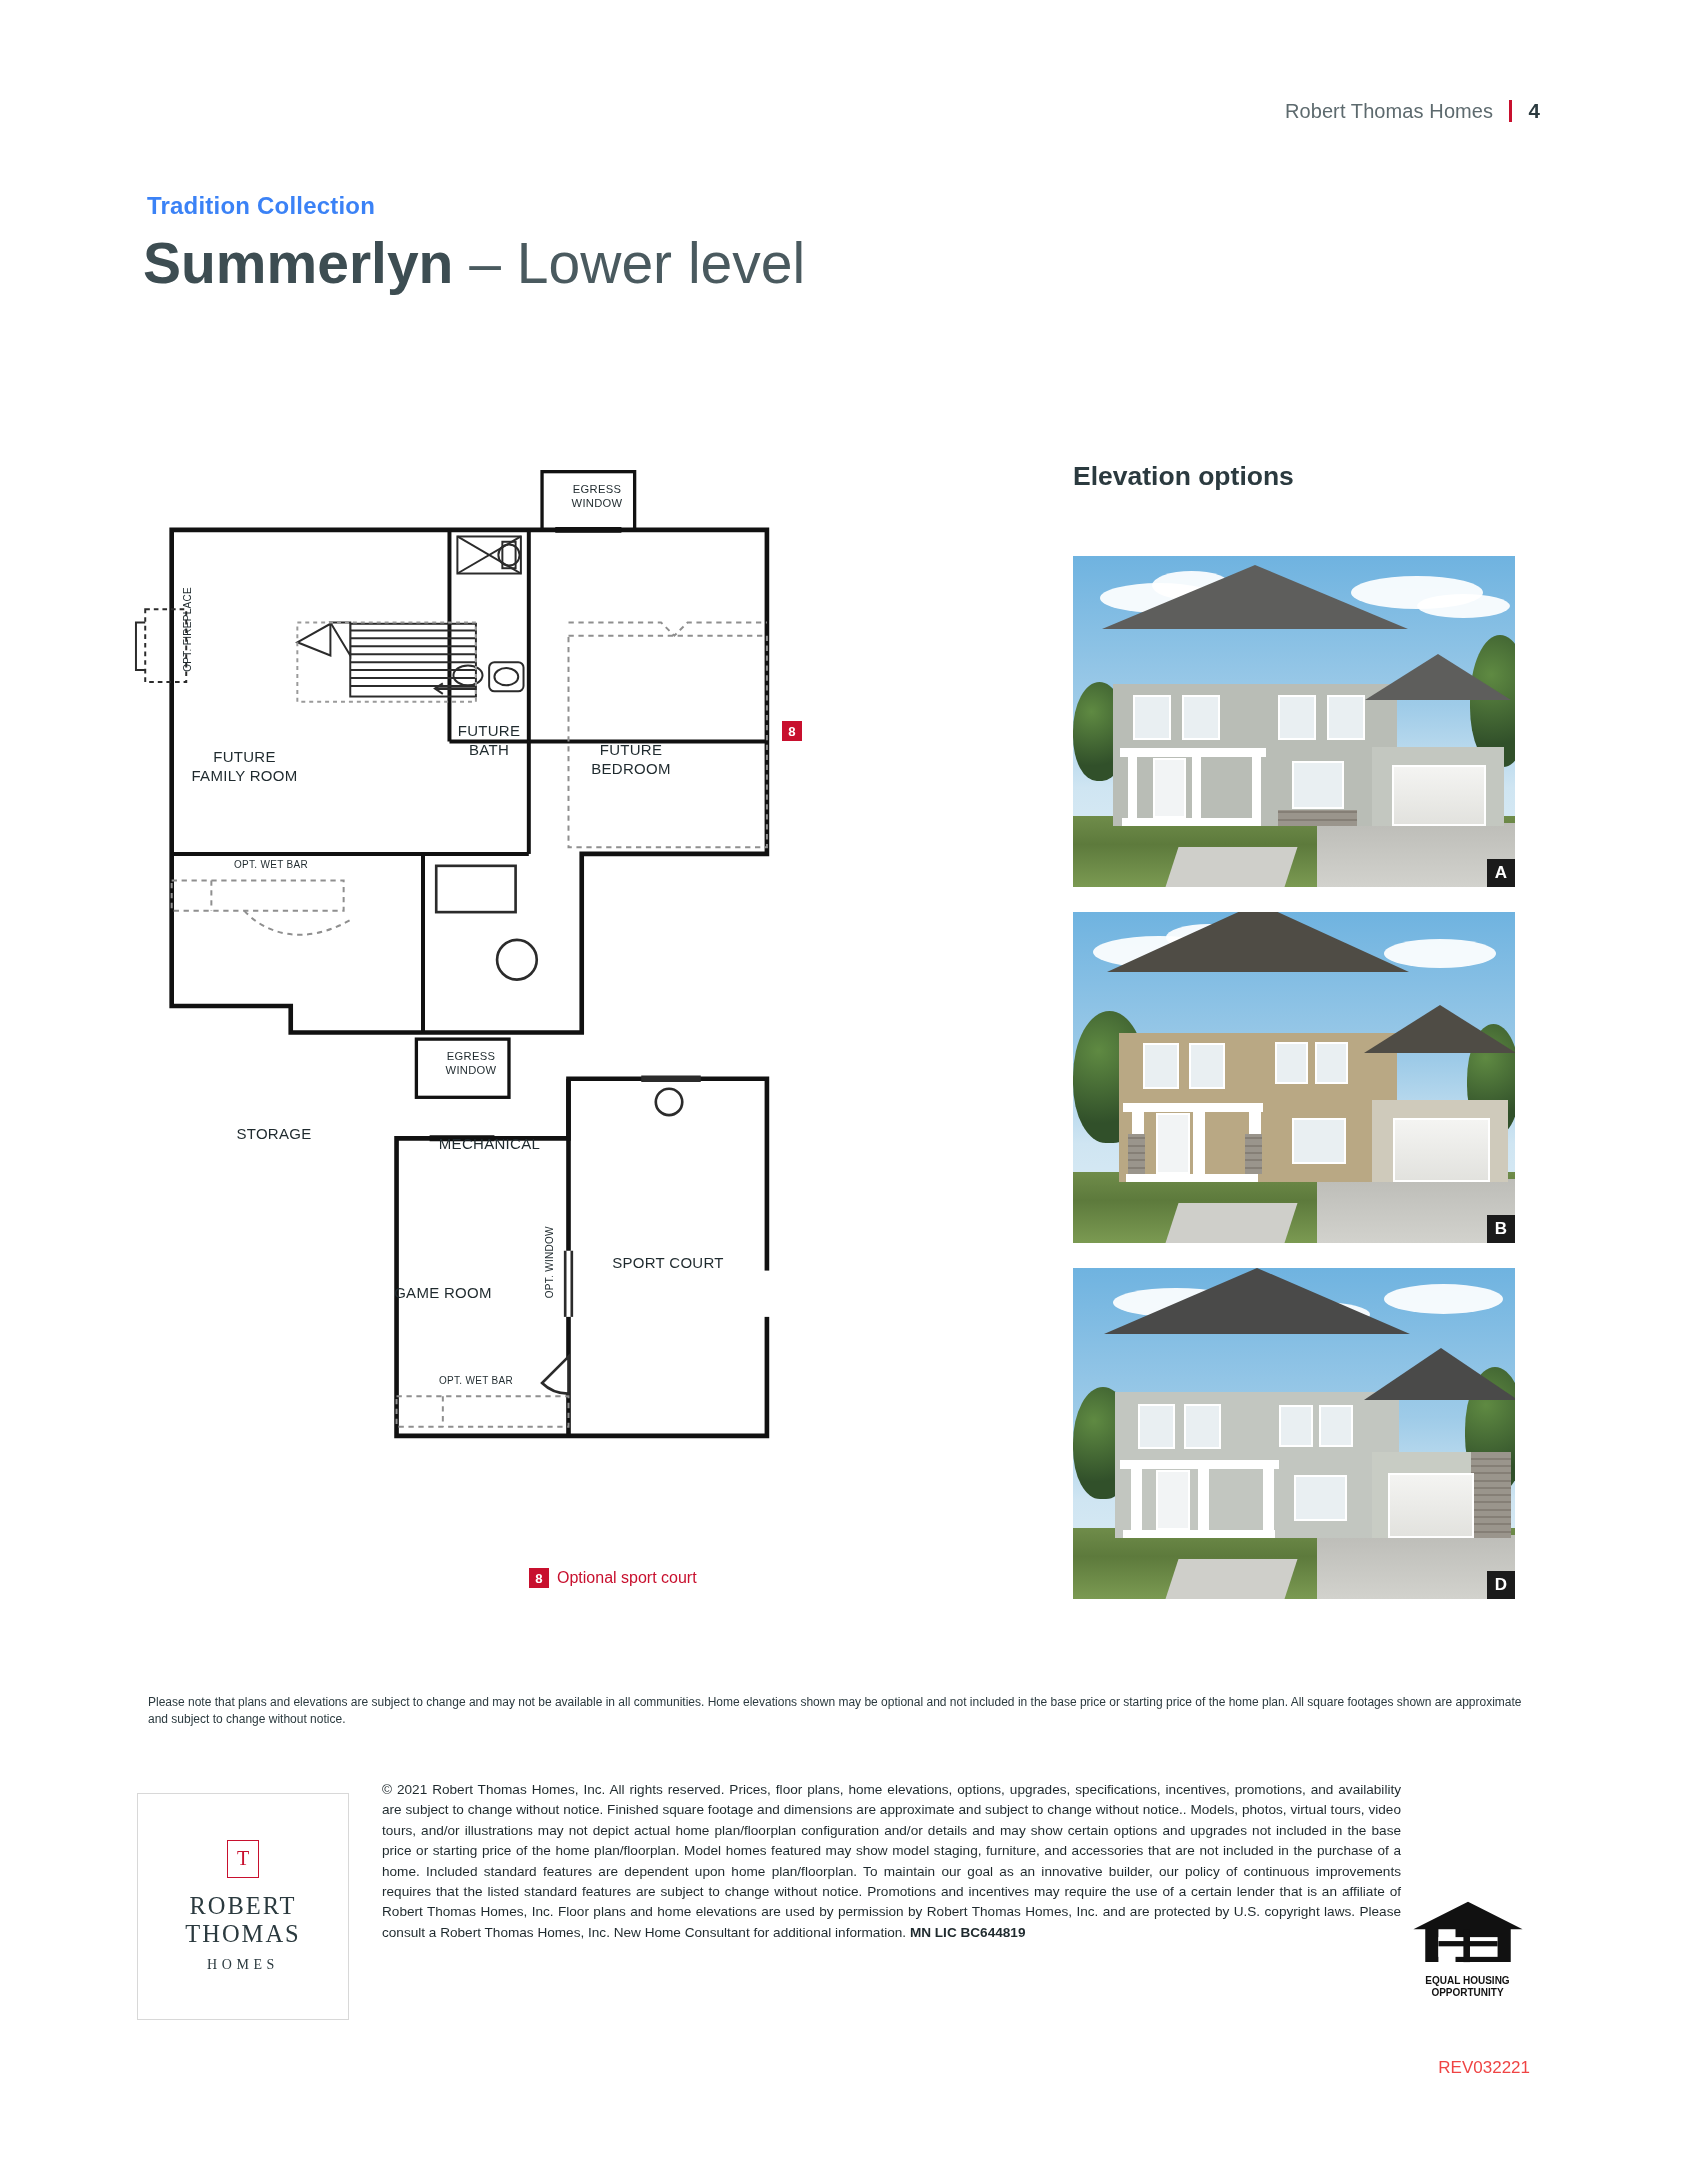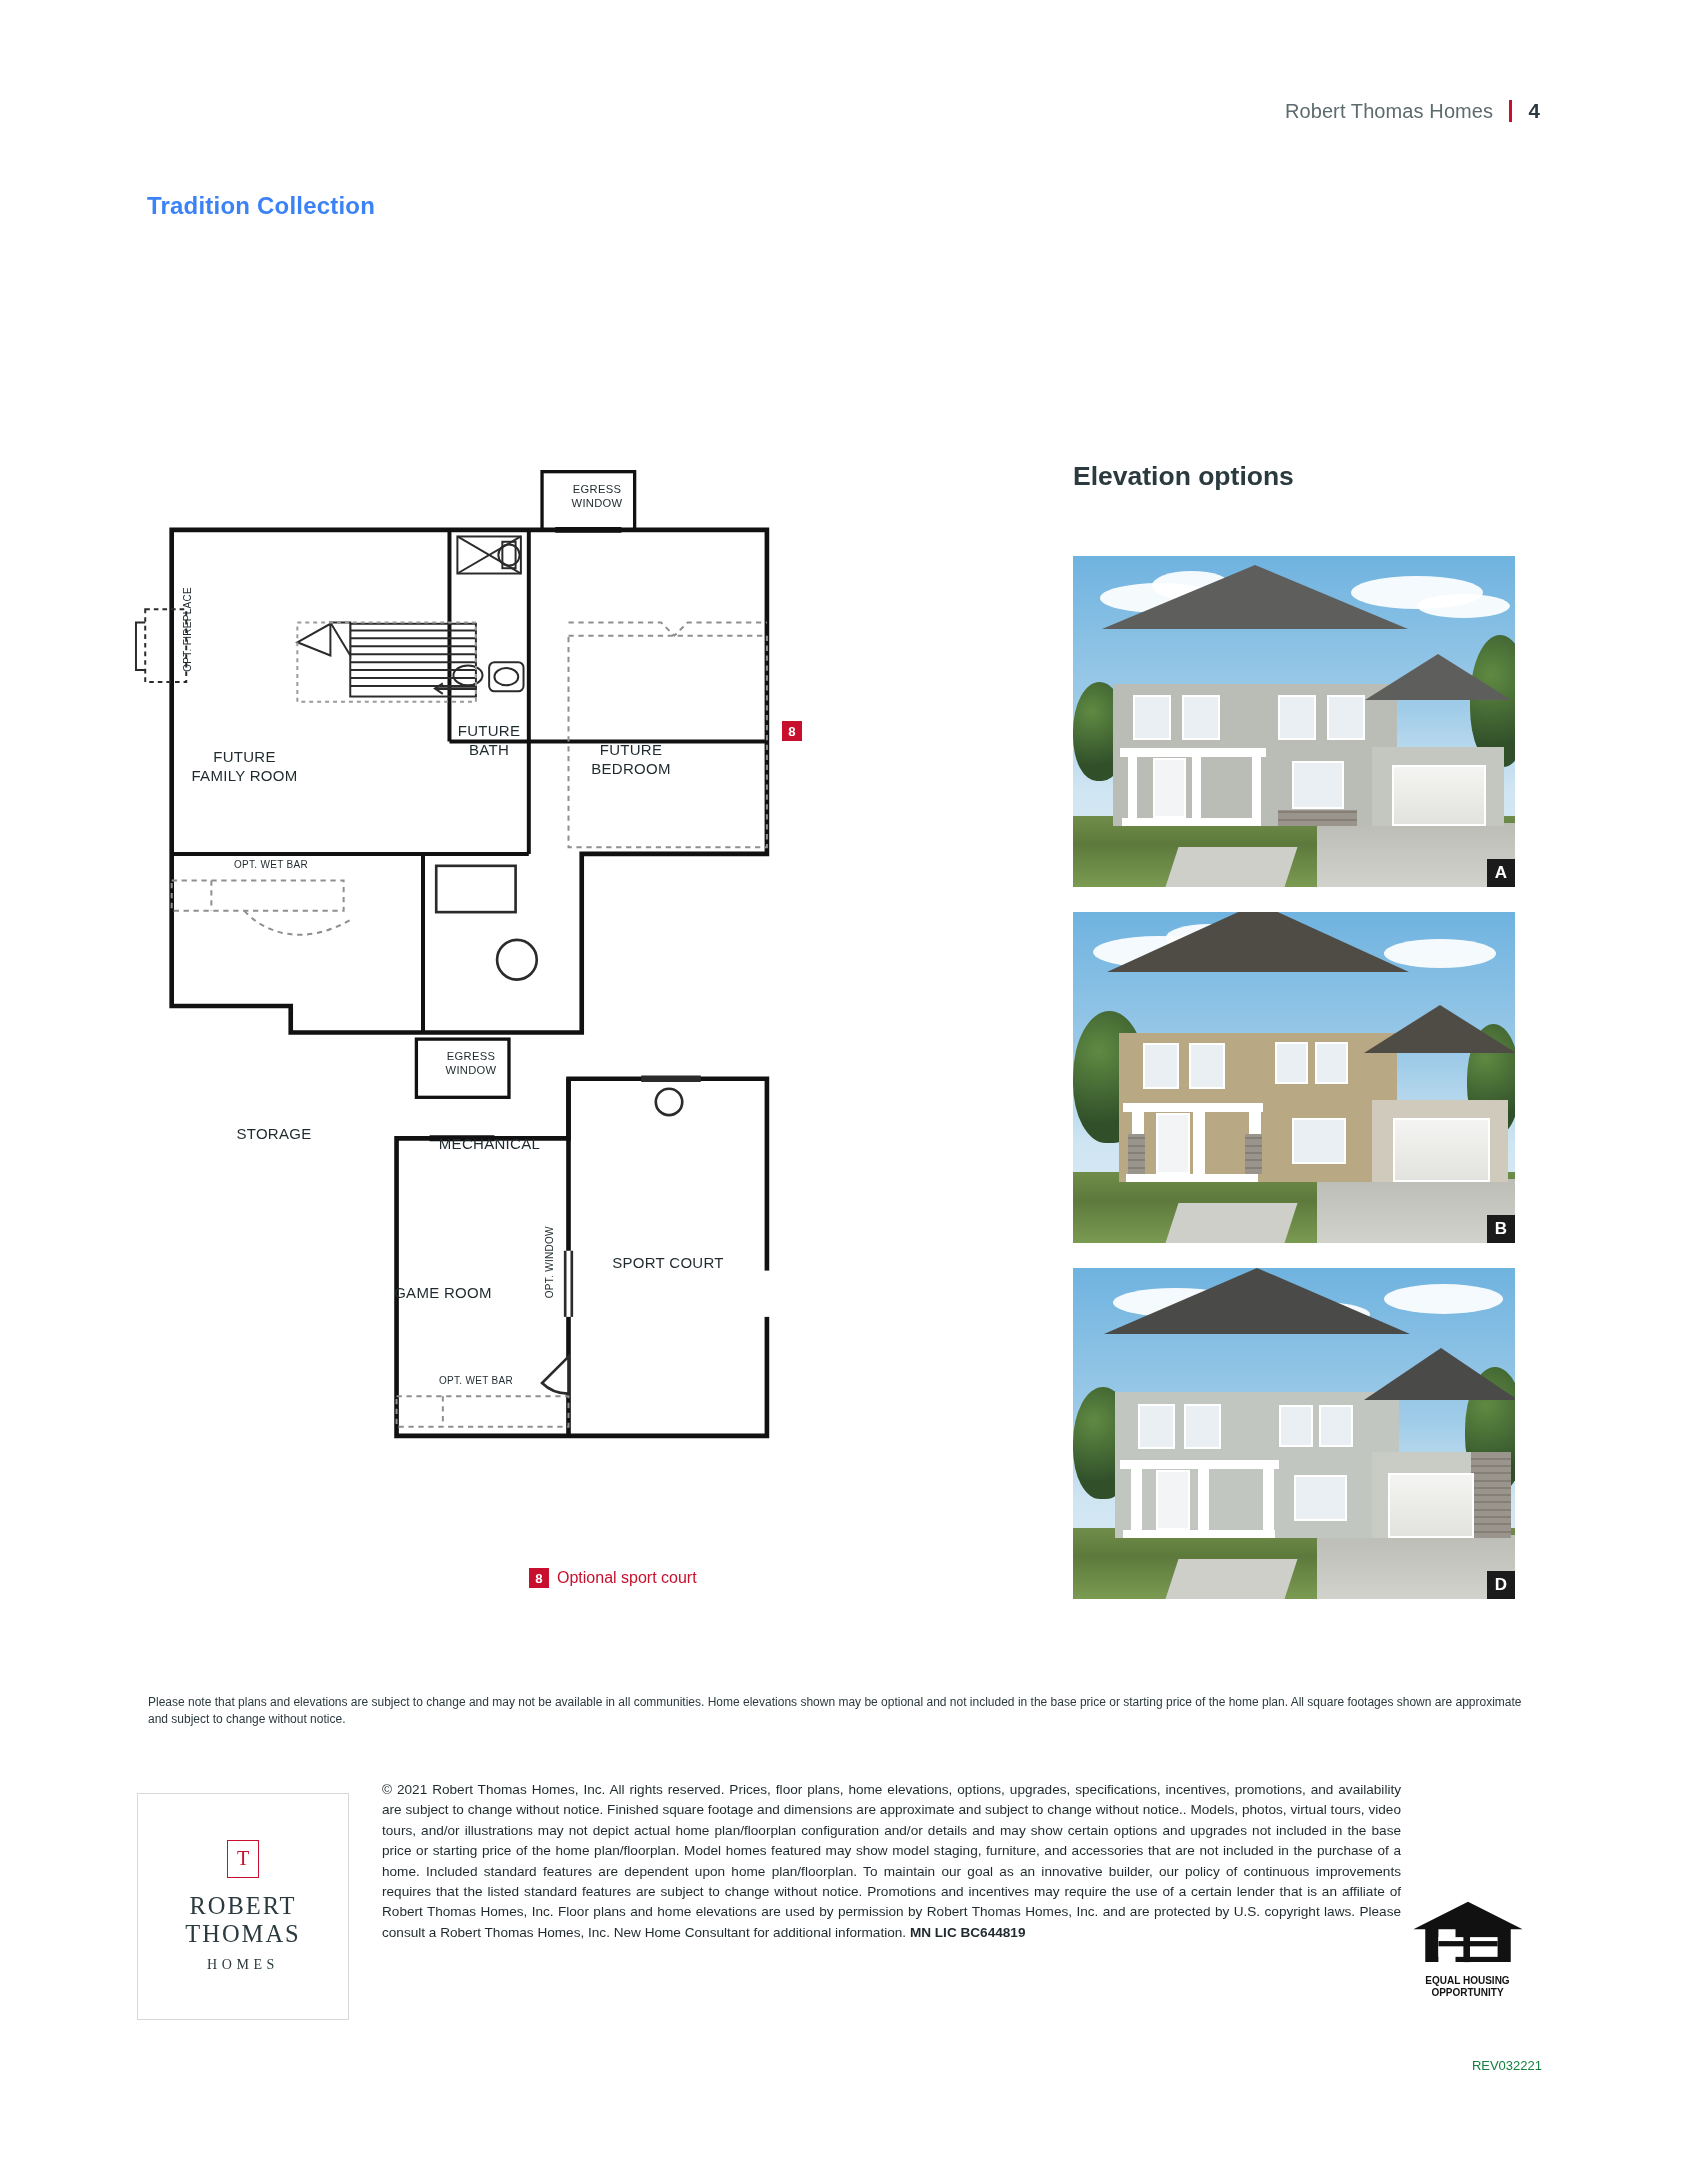--- a/index.html
+++ b/index.html
@@ -142,36 +142,41 @@
   .legal {
     position:absolute; left:382px; top:1780px; width:1019px;
     font-size:13.6px; line-height:1.5; color:#1f2a2e; text-align:justify;
   }
   .legal b { font-weight:bold; }
   .eho {
     position:absolute; left:1408px; top:1899px; width:119px; text-align:center;
   }
   .eho .txt { font-size:10px; font-weight:bold; line-height:1.2; color:#111; margin-top:2.6px; }
   .rev {
-    position:absolute; right:145px; top:2058px; font-size:13px; color:#15803d;
+    position:absolute; right:157px; top:2058px; font-size:17px; color:#ef4444;
   }
 </style>
 </head>
 <body>
 
 <div class="page">
 
   <div class="brand-line">
     <span>Robert Thomas Homes</span>
     <span class="bar"></span>
     <span class="pgnum">4</span>
   </div>
 
   <div class="collection">Tradition Collection</div>
 
+  <div class="title">
+    <span class="b">Summerlyn</span>
+    <span class="l">–</span>
+    <span class="l">Lower level</span>
+  </div>
 
   <div class="plan">
     <svg width="873" height="1151" viewBox="0 0 1320 1740">
       <g fill="none" stroke="#111111" stroke-width="7">
 
         <path d="M60,110 L960,110 L960,600 L680,600 L680,620 L680,870 L240,870 L240,830 L60,830 Z"></path>
       </g>
       <g fill="none" stroke="#111111" stroke-width="6">
 
         <line x1="480" y1="110" x2="480" y2="430"></line>

